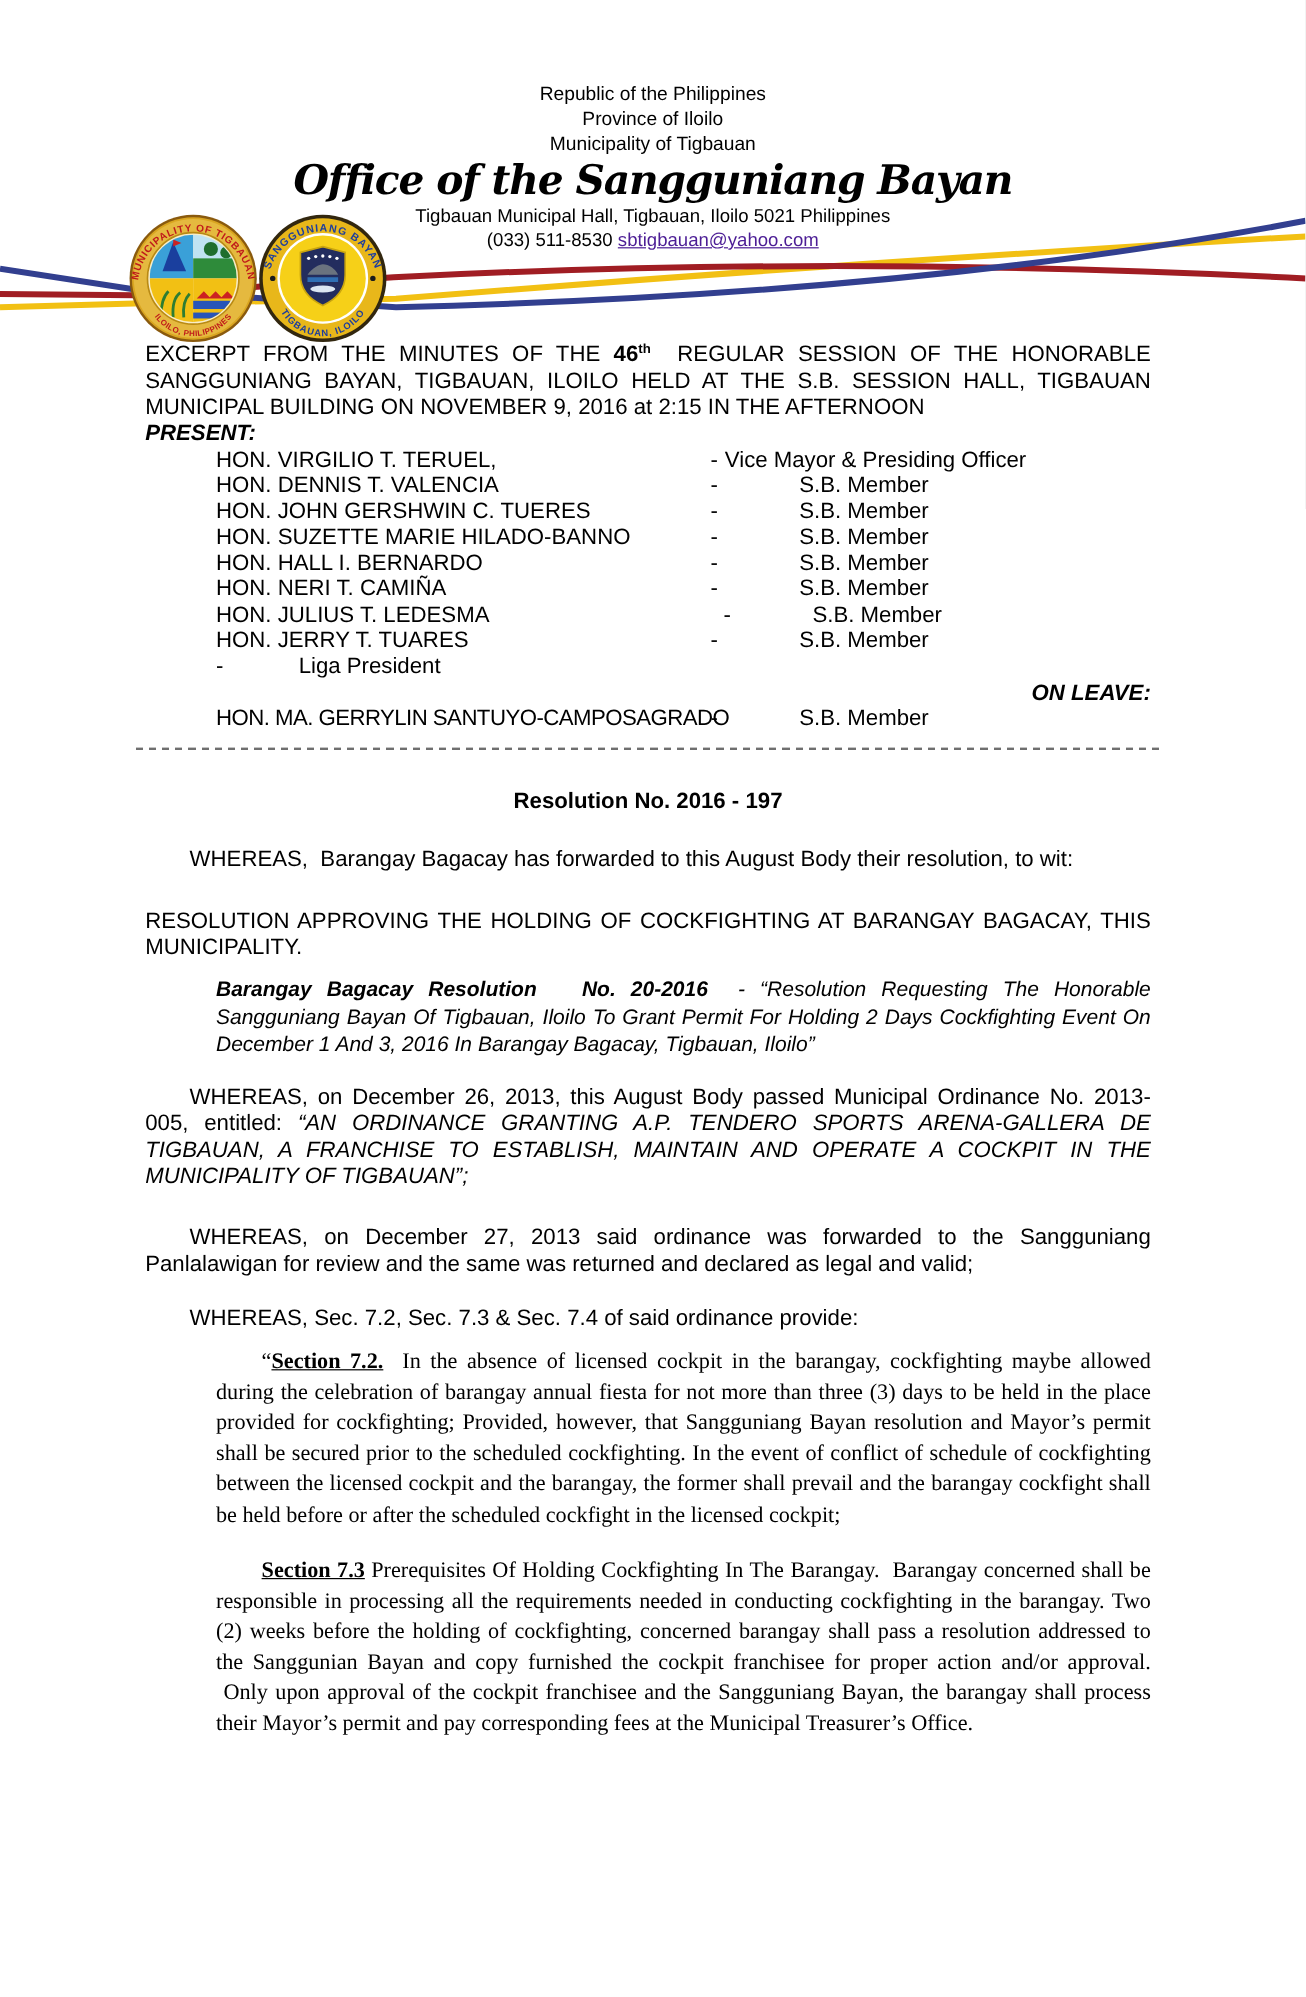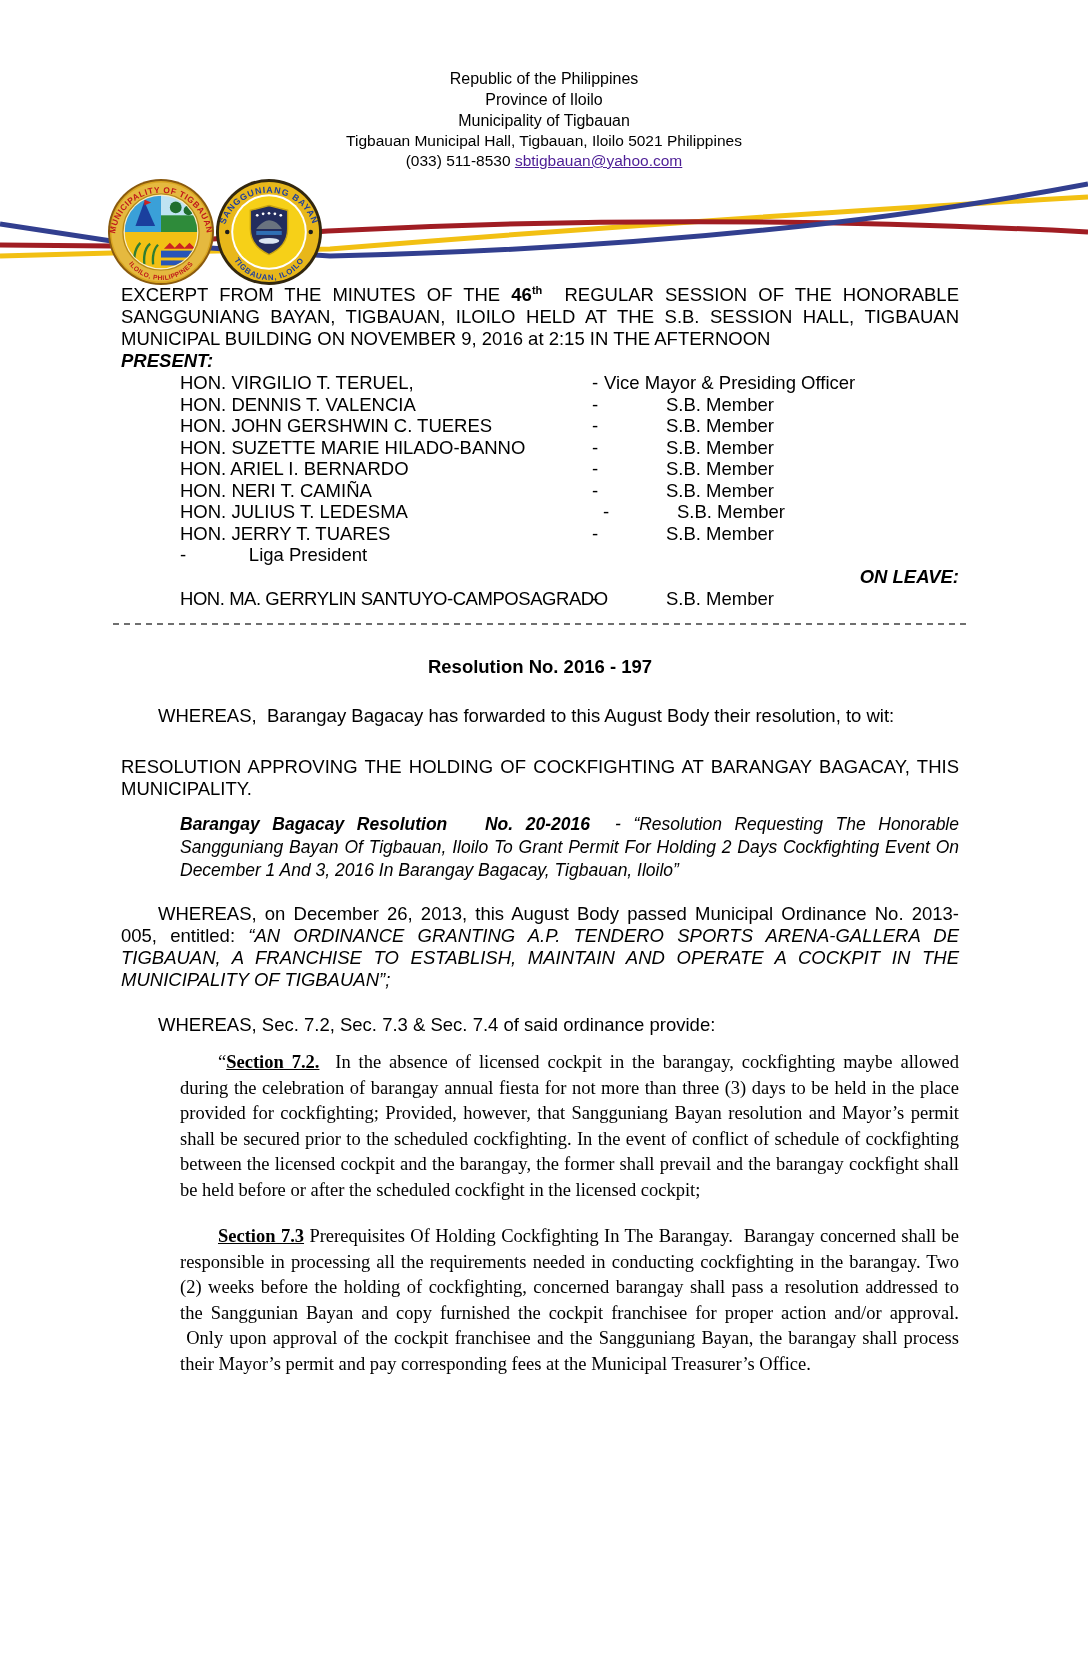--- a/index.html
+++ b/index.html
@@ -28,21 +28,21 @@
   .seal{position:absolute;top:177px;}
   .seal-1{left:107px;}
   .seal-2{left:215px;}
   
   .doc{position:absolute;left:121px;top:284px;width:838px;font-size:18.5px;line-height:22px;}
   .doc p{margin:0;}
   .jt{text-align:justify;}
   .excerpt b sup{font-size:11px;vertical-align:super;line-height:0;}
   .roster-label{font-weight:bold;font-style:italic;margin:23px 0 0 31px;}
   .roster{margin-left:59px;margin-top:0;}
-  .p-row{display:flex;height:21.5px;align-items:flex-start;}
+  .p-row{display:flex;height:21.5px;align-items:flex-end;}
   .row-name{width:412px;white-space:nowrap;}
   .row-name.condensed{letter-spacing:-0.45px;}
   .row-dash{width:12px;text-align:left;}
   .row-pos{width:232px;text-align:center;white-space:nowrap;}
   .onleave-label{margin-top:41px;text-align:right;}
   .sep{
     margin-top:14px;margin-left:-8px;width:855px;height:2px;
     background:repeating-linear-gradient(90deg,#6f6f6f 0 6px,transparent 6px 11px);
   }
   .res-no{font-weight:bold;text-align:center;margin-top:31px !important;}
@@ -138,20 +138,21 @@
     </text>
     <text font-family="Liberation Sans, sans-serif" font-size="8" font-weight="bold" fill="#1d3e9e" letter-spacing="0.8">
       <textPath href="#s-arc-bot" startOffset="50%" text-anchor="middle">TIGBAUAN, ILOILO</textPath>
     </text>
   </svg>
 
   <div class="hdr">
     <div class="hdr-line">Republic of the Philippines</div>
     <div class="hdr-line">Province of Iloilo</div>
     <div class="hdr-line">Municipality of Tigbauan</div>
+    <div class="hdr-office">Office of the Sangguniang Bayan</div>
     <div class="hdr-sub">Tigbauan Municipal Hall, Tigbauan, Iloilo 5021 Philippines</div>
     <div class="hdr-contact">
       <span>(033) 511-8530</span>
       <span> </span>
       <a class="email-link" href="#">sbtigbauan@yahoo.com</a>
     </div>
   </div>
 
   <div class="doc">
 
@@ -173,21 +174,21 @@
         <span class="row-name">HON. JOHN GERSHWIN C. TUERES</span>
         <span class="row-dash">-</span>
         <span class="row-pos">S.B. Member</span>
       </div>
       <div class="p-row">
         <span class="row-name">HON. SUZETTE MARIE HILADO-BANNO</span>
         <span class="row-dash">-</span>
         <span class="row-pos">S.B. Member</span>
       </div>
       <div class="p-row">
-        <span class="row-name">HON. ARIEL I. BERNARDO</span>
+        <span class="row-name">HON. HALL I. BERNARDO</span>
         <span class="row-dash">-</span>
         <span class="row-pos">S.B. Member</span>
       </div>
       <div class="p-row">
         <span class="row-name">HON. NERI T. CAMIÑA</span>
         <span class="row-dash">-</span>
         <span class="row-pos">S.B. Member</span>
       </div>
       <div class="p-row">
         <span class="row-name">HON. JULIUS T. LEDESMA</span>
@@ -219,20 +220,21 @@
     <p class="res-no">Resolution No. 2016 - 197</p>
 
     <p class="jt whereas1">WHEREAS,&nbsp; Barangay Bagacay has forwarded to this August Body their resolution, to wit:</p>
 
     <p class="jt res-title">RESOLUTION APPROVING THE HOLDING OF COCKFIGHTING AT BARANGAY BAGACAY, THIS MUNICIPALITY.</p>
 
     <p class="jt quote-sans"><span class="qb">Barangay Bagacay Resolution &nbsp; No. 20-2016</span><span> &nbsp;- </span><span>“Resolution Requesting The Honorable Sangguniang Bayan Of Tigbauan, Iloilo To Grant Permit For Holding 2 Days Cockfighting Event On December 1 And 3, 2016 In Barangay Bagacay, Tigbauan, Iloilo”</span></p>
 
     <p class="jt whereas2"><span>WHEREAS, on December 26, 2013, this August Body passed Municipal Ordinance No. 2013-005, entitled: </span><span class="it">“AN ORDINANCE GRANTING A.P. TENDERO SPORTS ARENA-GALLERA DE TIGBAUAN, A FRANCHISE TO ESTABLISH, MAINTAIN AND OPERATE A COCKPIT IN THE MUNICIPALITY OF TIGBAUAN”;</span></p>
 
+    <p class="jt whereas3">WHEREAS, on December 27, 2013 said ordinance was forwarded to the Sangguniang Panlalawigan for review and the same was returned and declared as legal and valid;</p>
 
     <p class="jt whereas4">WHEREAS, Sec. 7.2, Sec. 7.3 &amp; Sec. 7.4 of said ordinance provide:</p>
 
     <p class="jt quote-serif"><span>“</span><span class="sb-label">Section 7.2.</span><span>&nbsp; In the absence of licensed cockpit in the barangay, cockfighting maybe allowed during the celebration of barangay annual fiesta for not more than three (3) days to be held in the place provided for cockfighting; Provided, however, that Sangguniang Bayan resolution and Mayor’s permit shall be secured prior to the scheduled cockfighting. In the event of conflict of schedule of cockfighting between the licensed cockpit and the barangay, the former shall prevail and the barangay cockfight shall be held before or after the scheduled cockfight in the licensed cockpit;</span></p>
 
     <p class="jt quote-serif"><span class="sb-label">Section 7.3</span><span> Prerequisites Of Holding Cockfighting In The Barangay. &nbsp;Barangay concerned shall be responsible in processing all the requirements needed in conducting cockfighting in the barangay. Two (2) weeks before the holding of cockfighting, concerned barangay shall pass a resolution addressed to the Sanggunian Bayan and copy furnished the cockpit franchisee for proper action and/or approval. &nbsp;Only upon approval of the cockpit franchisee and the Sangguniang Bayan, the barangay shall process their Mayor’s permit and pay corresponding fees at the Municipal Treasurer’s Office.</span></p>
 
   </div>
 </div>
 

